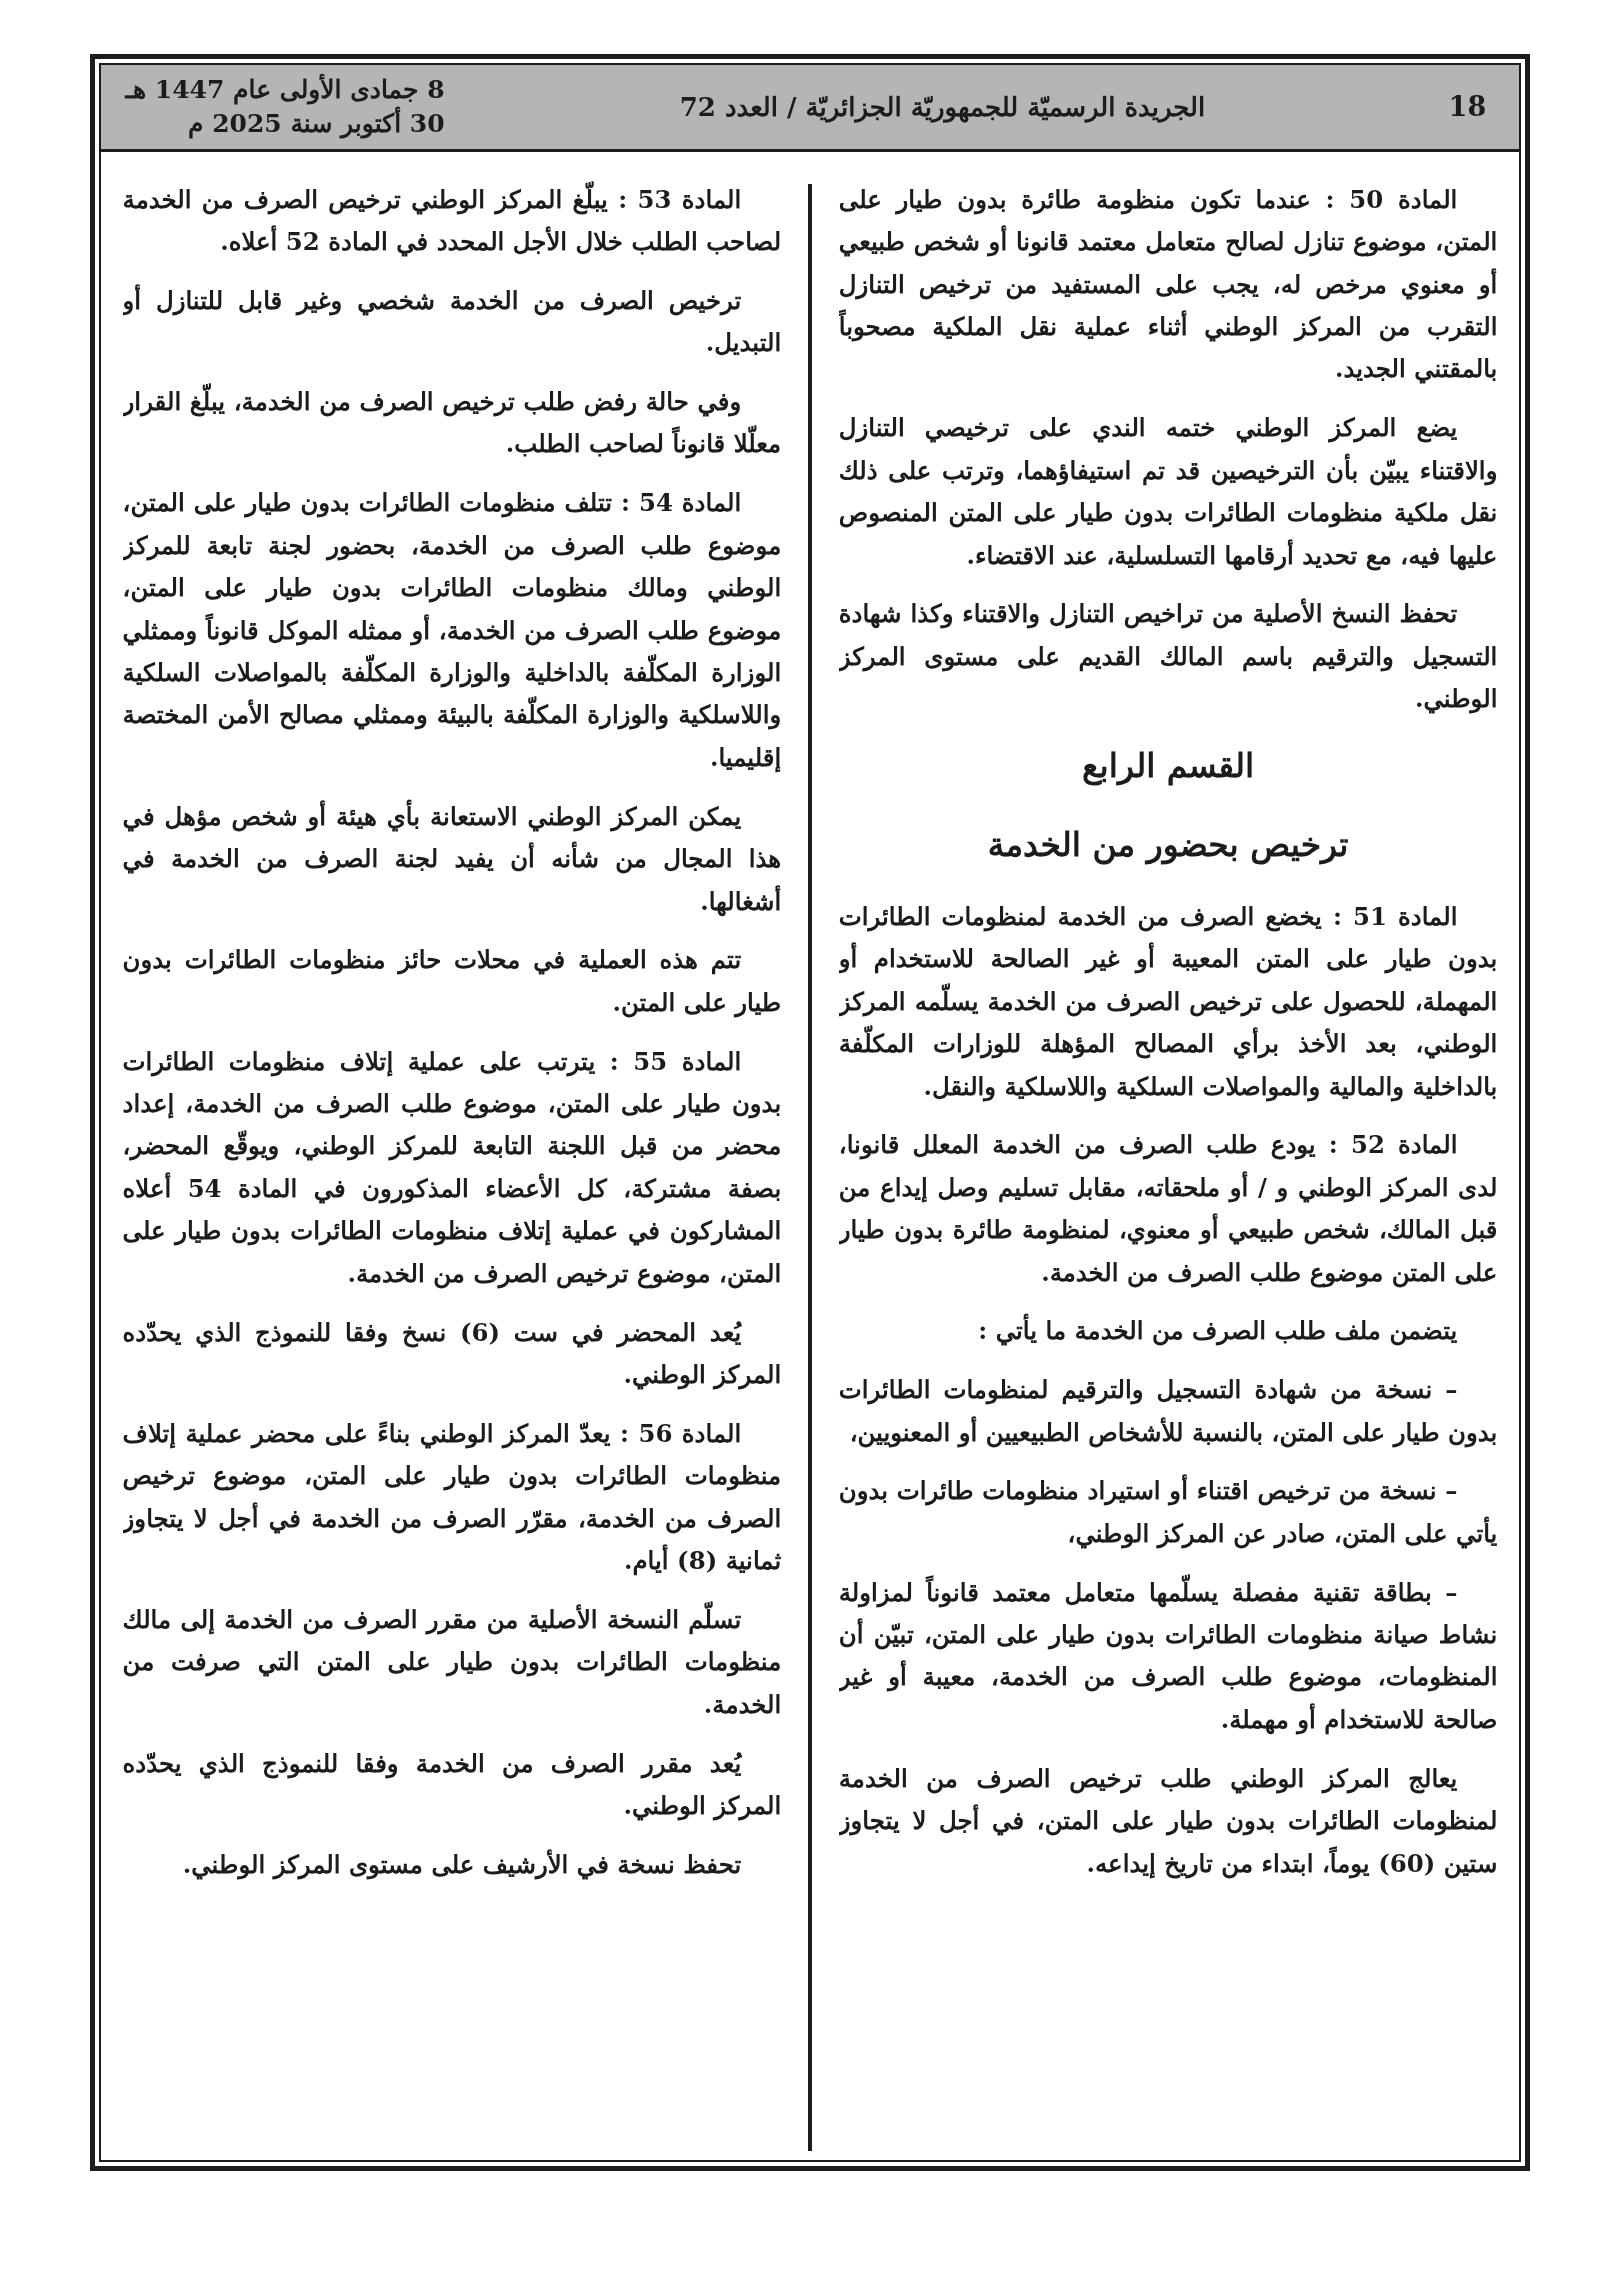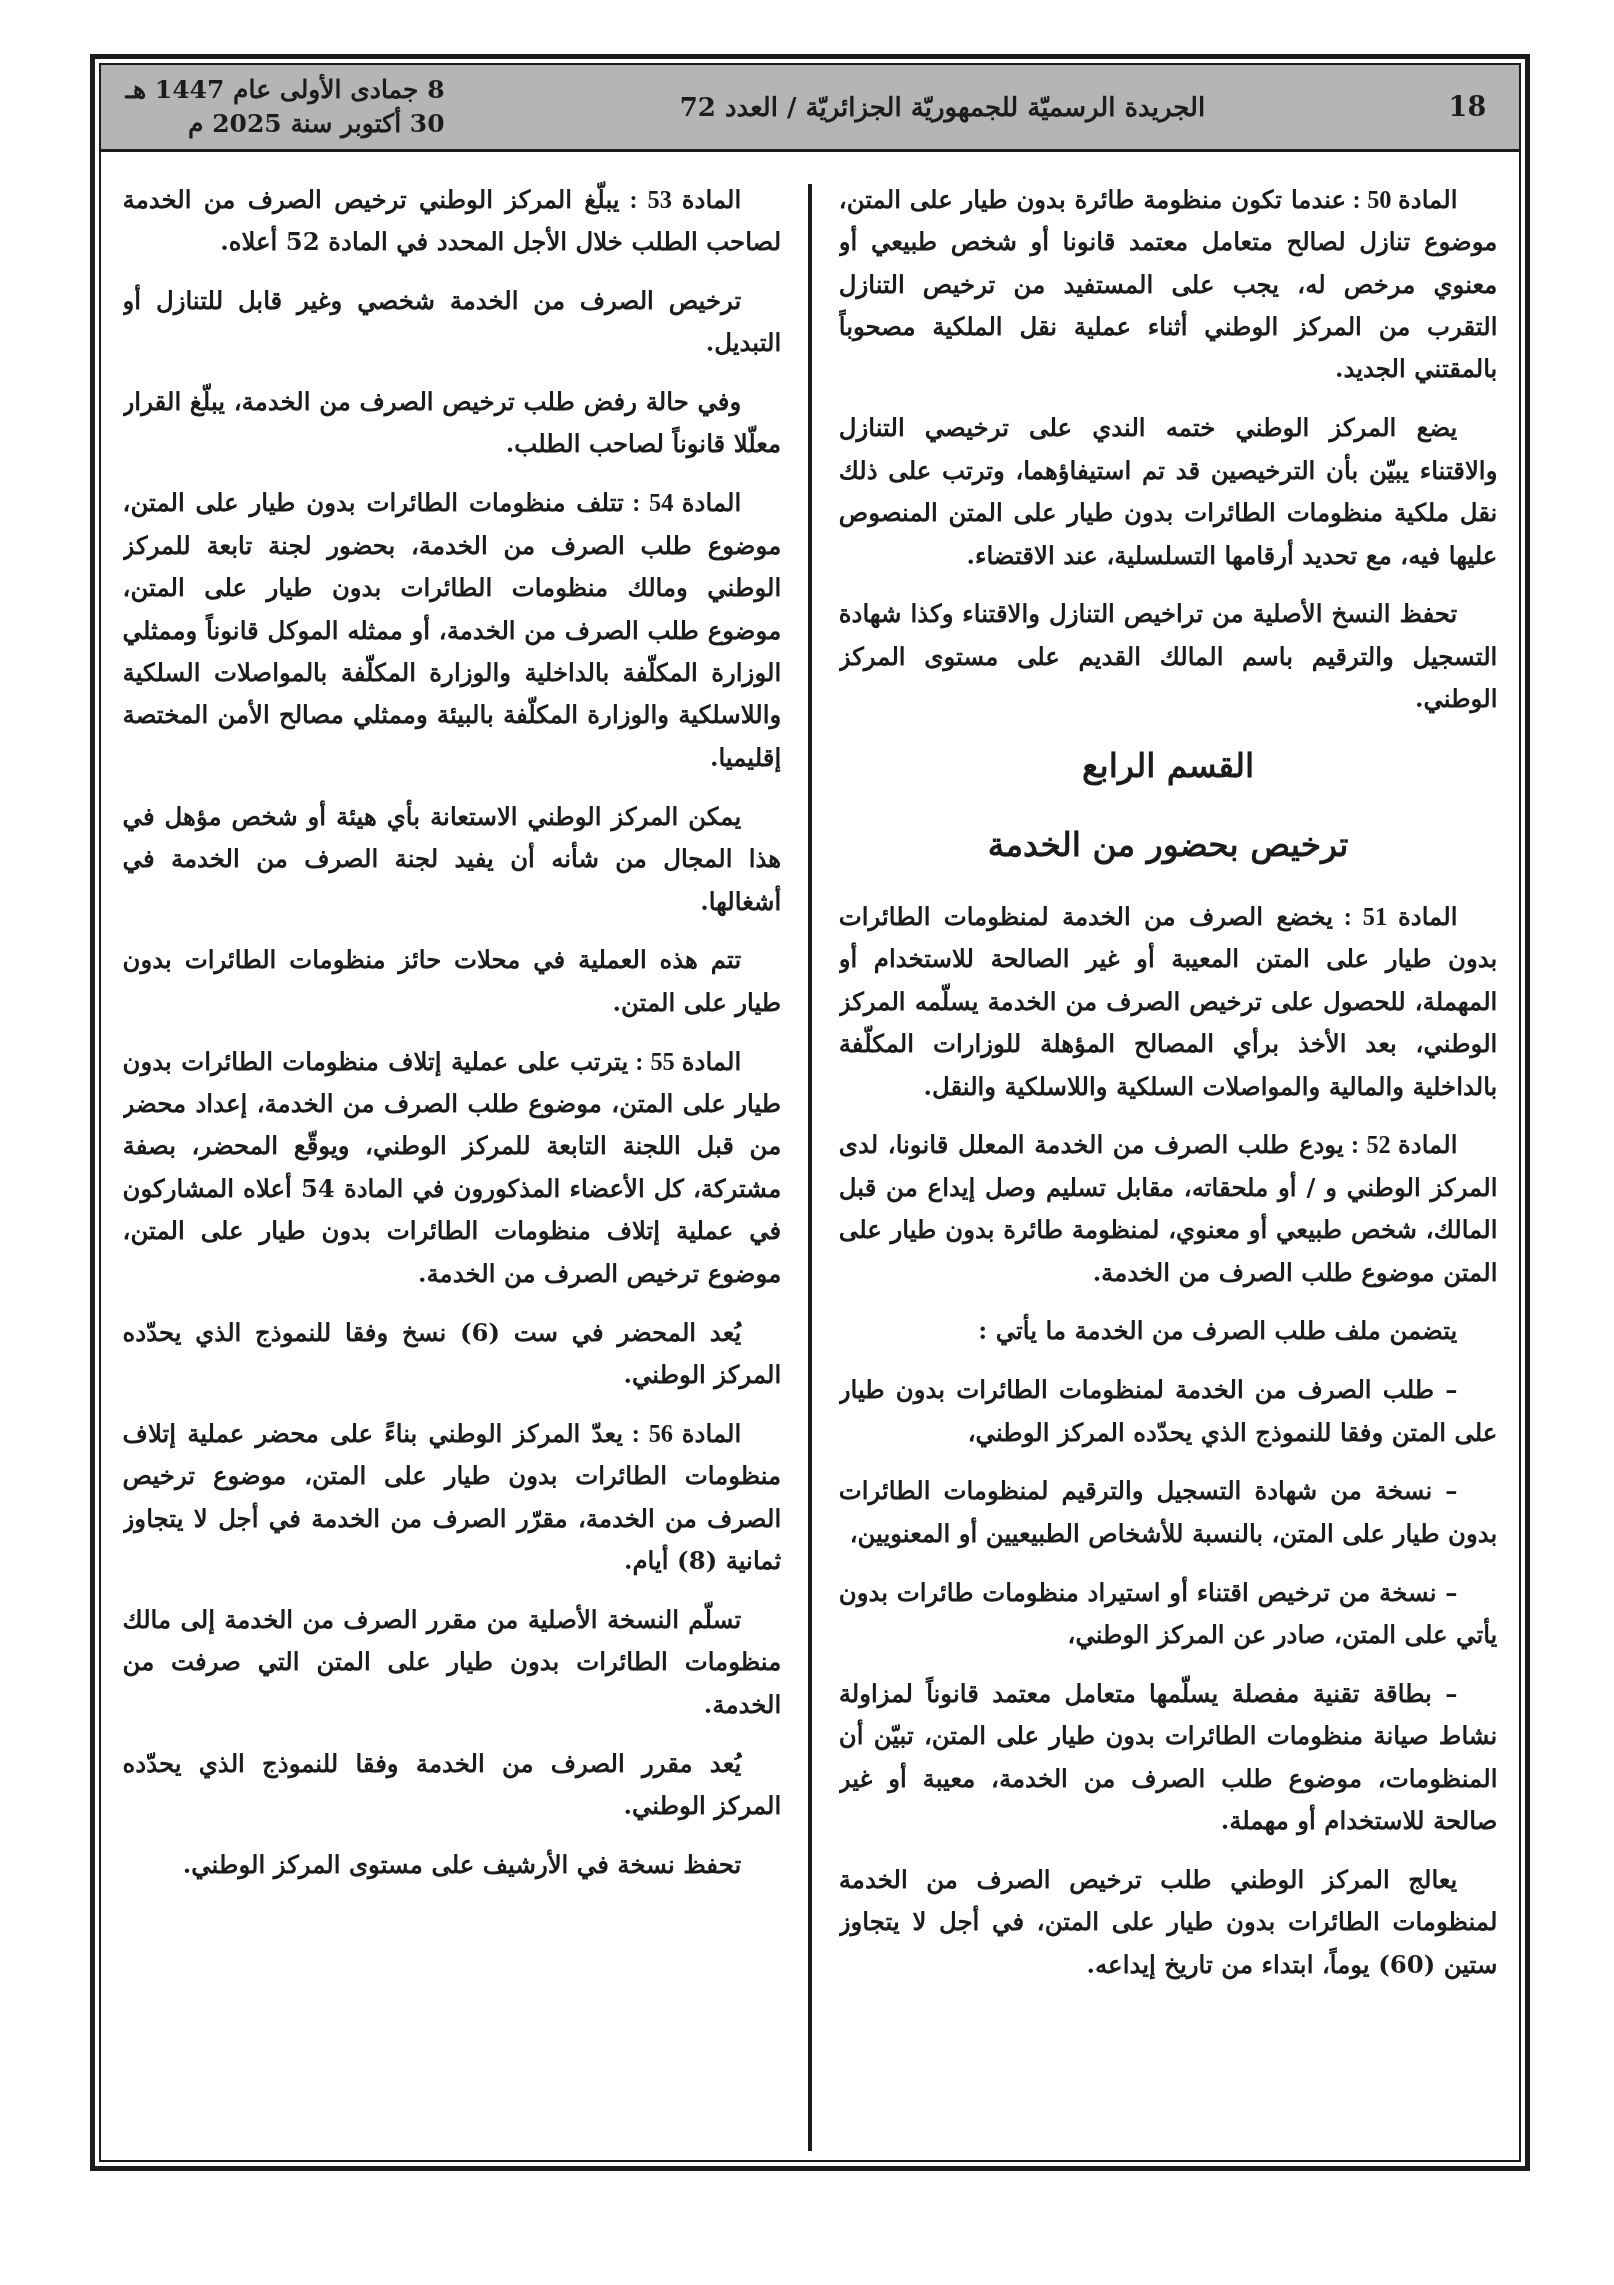--- a/index.html
+++ b/index.html
@@ -37,21 +37,21 @@
   .col {
     flex:1 1 0; direction:rtl; text-align:justify; overflow:hidden;
     font-size:24.4px; line-height:1.74; font-weight:bold;
   }
   .vrule { flex:0 0 3.6px; background:var(--ink); margin:5.4px 27px 3.6px; }
   .block { margin:0 0 16.3px; text-indent:40px; }
   .heading {
     text-align:center; text-indent:0; font-weight:bold; font-size:33px;
     margin:14.5px 0 22px;
   }
-  .lead { font-weight:bold;font-family:Liberation Serif, serif; }
+  .lead { font-weight:bold; }
 </style>
 </head>
 <body>
 
 <div class="frame">
   <div class="frame-inner">
 
     <div class="band">
       <div class="band-dates">
         <div>8 جمادى الأولى عام 1447 هـ</div>
@@ -64,21 +64,20 @@
     <div class="content">
       <div class="col">
           <div class="block article"><span class="lead">المادة 50 : </span>عندما تكون منظومة طائرة بدون طيار على المتن، موضوع تنازل لصالح متعامل معتمد قانونا أو شخص طبيعي أو معنوي مرخص له، يجب على المستفيد من ترخيص التنازل التقرب من المركز الوطني أثناء عملية نقل الملكية مصحوباً بالمقتني الجديد.</div>
           <div class="block para">يضع المركز الوطني ختمه الندي على ترخيصي التنازل والاقتناء يبيّن بأن الترخيصين قد تم استيفاؤهما، وترتب على ذلك نقل ملكية منظومات الطائرات بدون طيار على المتن المنصوص عليها فيه، مع تحديد أرقامها التسلسلية، عند الاقتضاء.</div>
           <div class="block para">تحفظ النسخ الأصلية من تراخيص التنازل والاقتناء وكذا شهادة التسجيل والترقيم باسم المالك القديم على مستوى المركز الوطني.</div>
           <div class="heading">القسم الرابع</div>
           <div class="heading">ترخيص بحضور من الخدمة</div>
           <div class="block article"><span class="lead">المادة 51 : </span>يخضع الصرف من الخدمة لمنظومات الطائرات بدون طيار على المتن المعيبة أو غير الصالحة للاستخدام أو المهملة، للحصول على ترخيص الصرف من الخدمة يسلّمه المركز الوطني، بعد الأخذ برأي المصالح المؤهلة للوزارات المكلّفة بالداخلية والمالية والمواصلات السلكية واللاسلكية والنقل.</div>
           <div class="block article"><span class="lead">المادة 52 : </span>يودع طلب الصرف من الخدمة المعلل قانونا، لدى المركز الوطني و / أو ملحقاته، مقابل تسليم وصل إيداع من قبل المالك، شخص طبيعي أو معنوي، لمنظومة طائرة بدون طيار على المتن موضوع طلب الصرف من الخدمة.</div>
           <div class="block para">يتضمن ملف طلب الصرف من الخدمة ما يأتي :</div>
-          <div class="block para">– طلب الصرف من الخدمة لمنظومات الطائرات بدون طيار على المتن وفقا للنموذج الذي يحدّده المركز الوطني،</div>
           <div class="block para">– نسخة من شهادة التسجيل والترقيم لمنظومات الطائرات بدون طيار على المتن، بالنسبة للأشخاص الطبيعيين أو المعنويين،</div>
           <div class="block para">– نسخة من ترخيص اقتناء أو استيراد منظومات طائرات بدون يأتي على المتن، صادر عن المركز الوطني،</div>
           <div class="block para">– بطاقة تقنية مفصلة يسلّمها متعامل معتمد قانوناً لمزاولة نشاط صيانة منظومات الطائرات بدون طيار على المتن، تبيّن أن المنظومات، موضوع طلب الصرف من الخدمة، معيبة أو غير صالحة للاستخدام أو مهملة.</div>
           <div class="block para">يعالج المركز الوطني طلب ترخيص الصرف من الخدمة لمنظومات الطائرات بدون طيار على المتن، في أجل لا يتجاوز ستين (60) يوماً، ابتداء من تاريخ إيداعه.</div>
         </div>
       <div class="vrule"></div>
       <div class="col">
           <div class="block article"><span class="lead">المادة 53 : </span>يبلّغ المركز الوطني ترخيص الصرف من الخدمة لصاحب الطلب خلال الأجل المحدد في المادة 52 أعلاه.</div>
           <div class="block para">ترخيص الصرف من الخدمة شخصي وغير قابل للتنازل أو التبديل.</div>
           <div class="block para">وفي حالة رفض طلب ترخيص الصرف من الخدمة، يبلّغ القرار معلّلا قانوناً لصاحب الطلب.</div>

